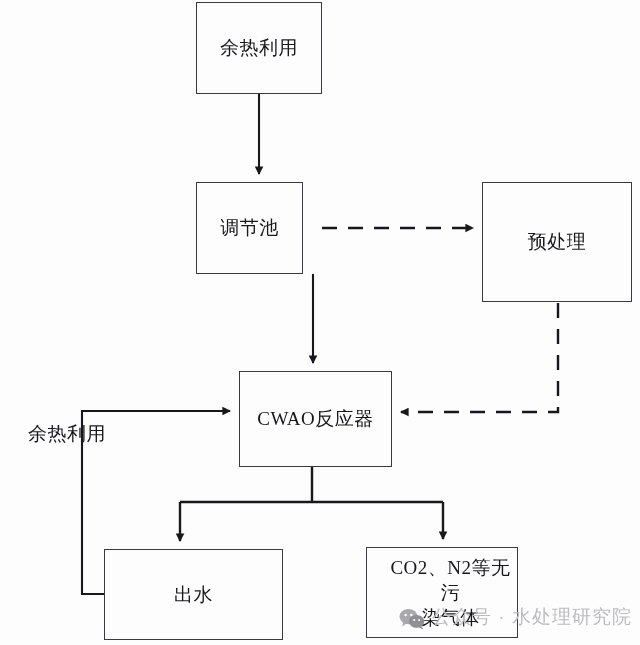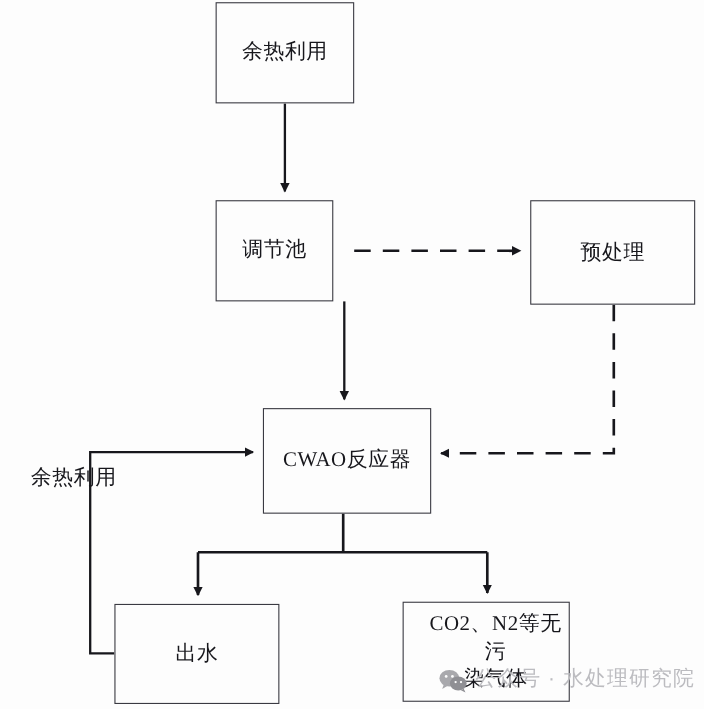--- a/index.html
+++ b/index.html
@@ -97,29 +97,29 @@
   </svg>
 
   <div class="node-box" style="left:196px; top:2px; width:126px; height:92px;">
     <span class="node-label">余热利用</span>
   </div>
 
   <div class="node-box" style="left:196px; top:182px; width:107px; height:92px;">
     <span class="node-label">调节池</span>
   </div>
 
-  <div class="node-box" style="left:482px; top:182px; width:150px; height:95px;">
+  <div class="node-box" style="left:482px; top:182px; width:150px; height:120px;">
     <span class="node-label">预处理</span>
   </div>
 
   <div class="node-box" style="left:239px; top:371px; width:153px; height:96px;">
     <span class="node-label">CWAO反应器</span>
   </div>
 
-  <div class="node-box" style="left:104px; top:549px; width:150px; height:91px;">
+  <div class="node-box" style="left:104px; top:549px; width:179px; height:91px;">
     <span class="node-label">出水</span>
   </div>
 
   <div class="node-box" style="left:366px; top:547px; width:152px; height:91px;padding-left:17px;">
     <span class="node-label">CO2、N2等无污
 染气体</span>
   </div>
 
   <div class="edge-label" style="left:28px; top:421px;">
     <span>余热利用</span>

